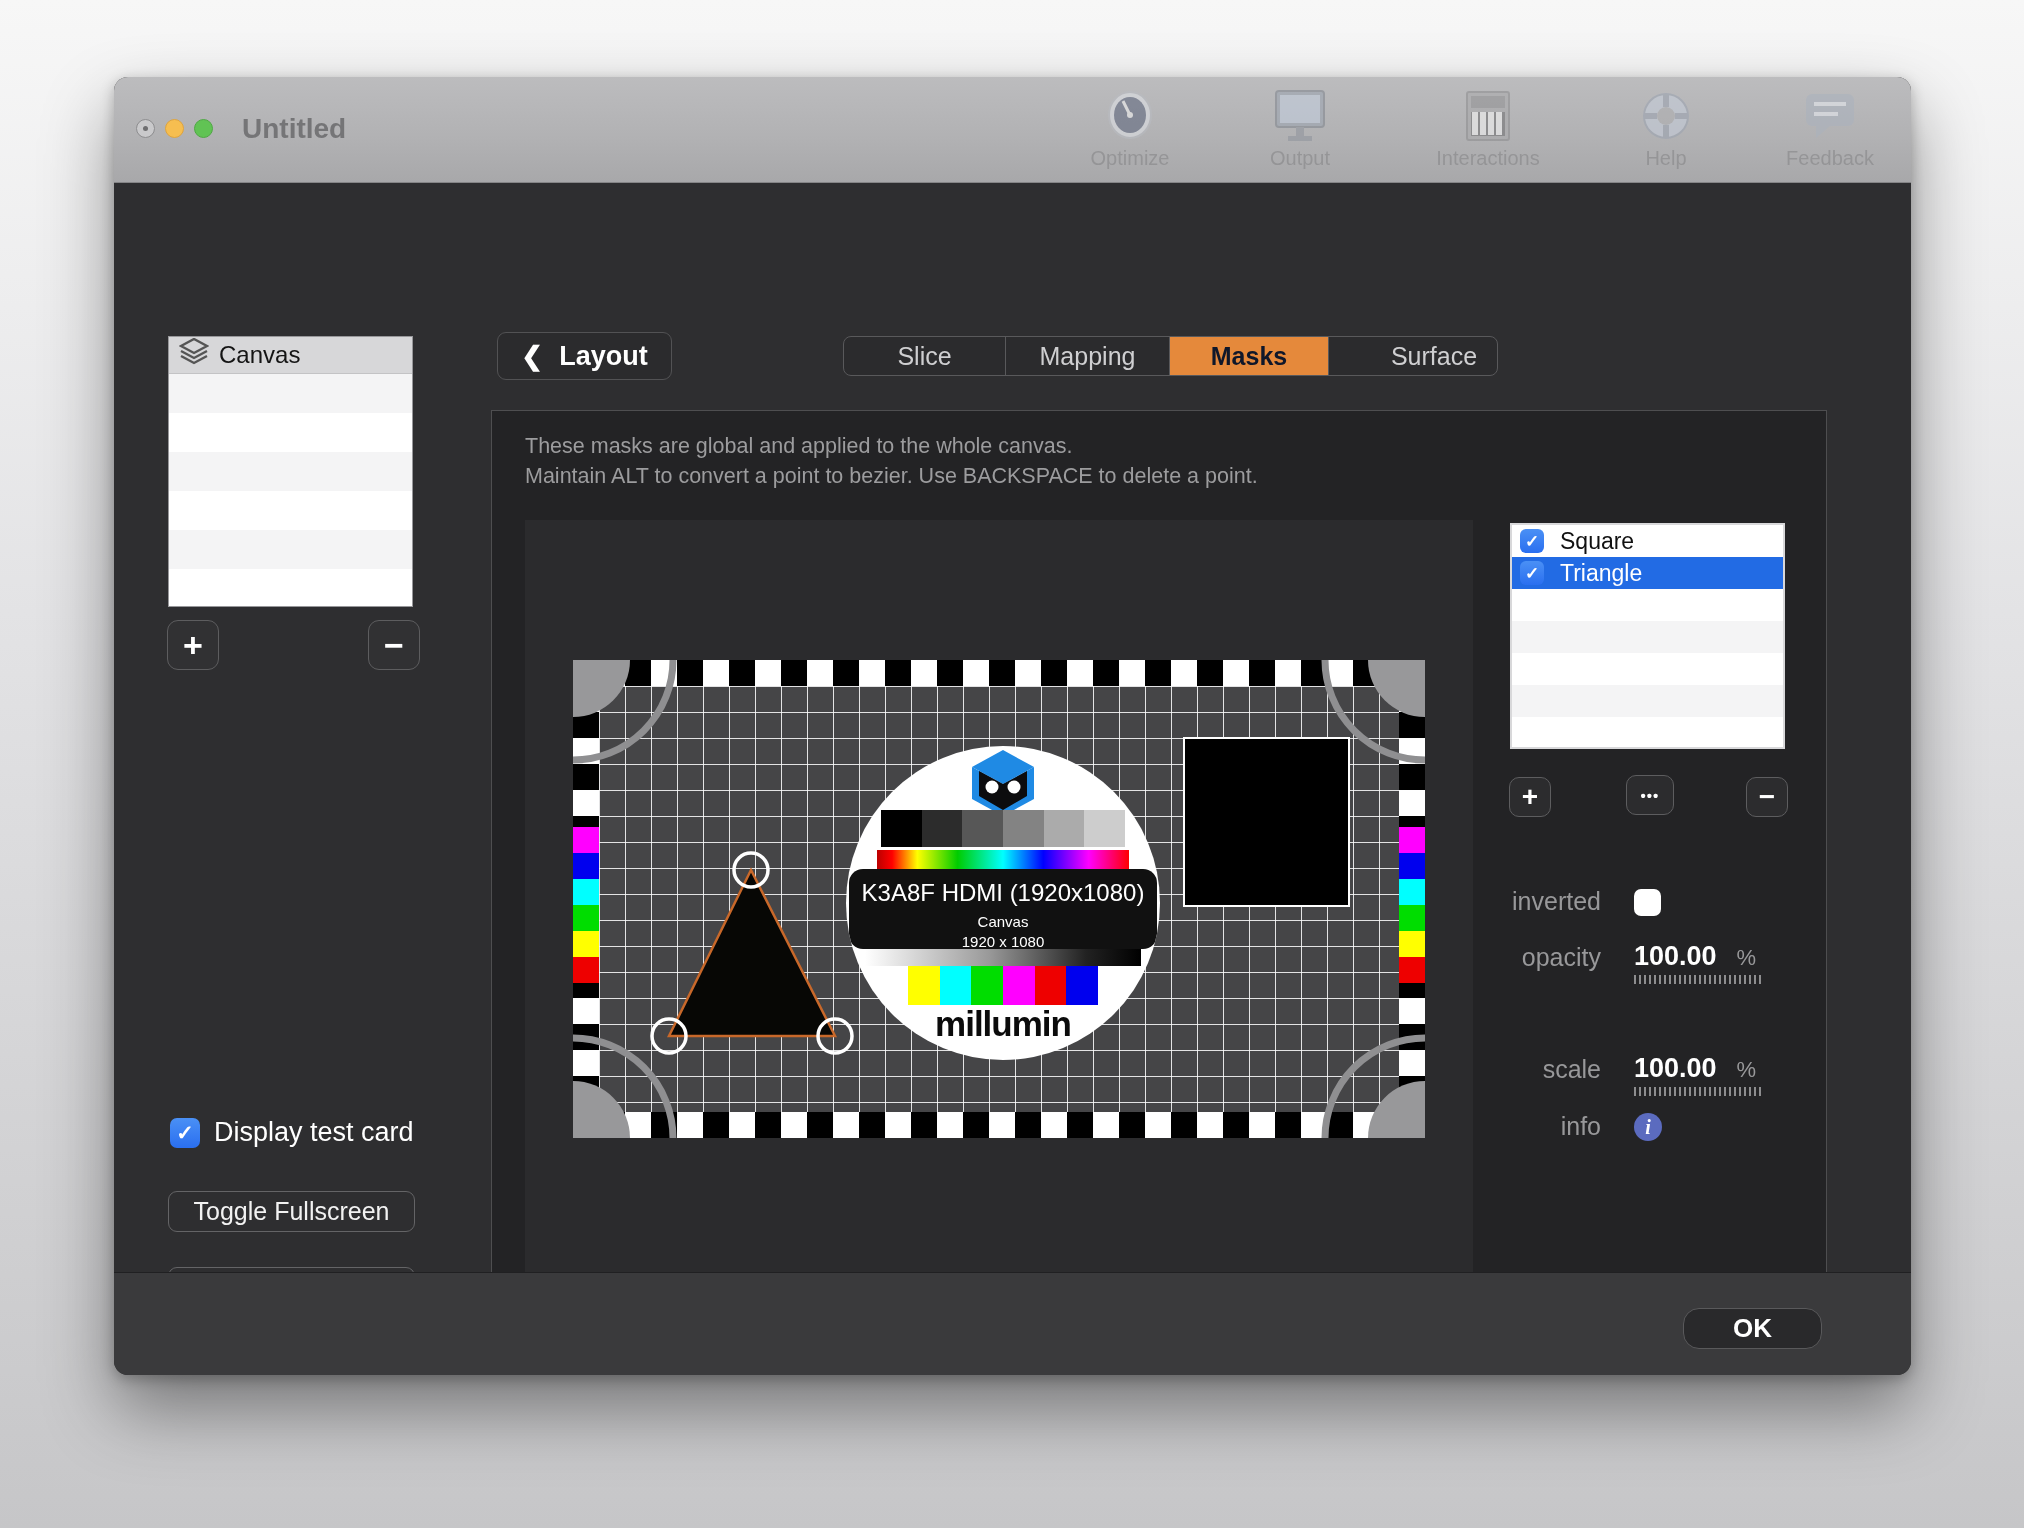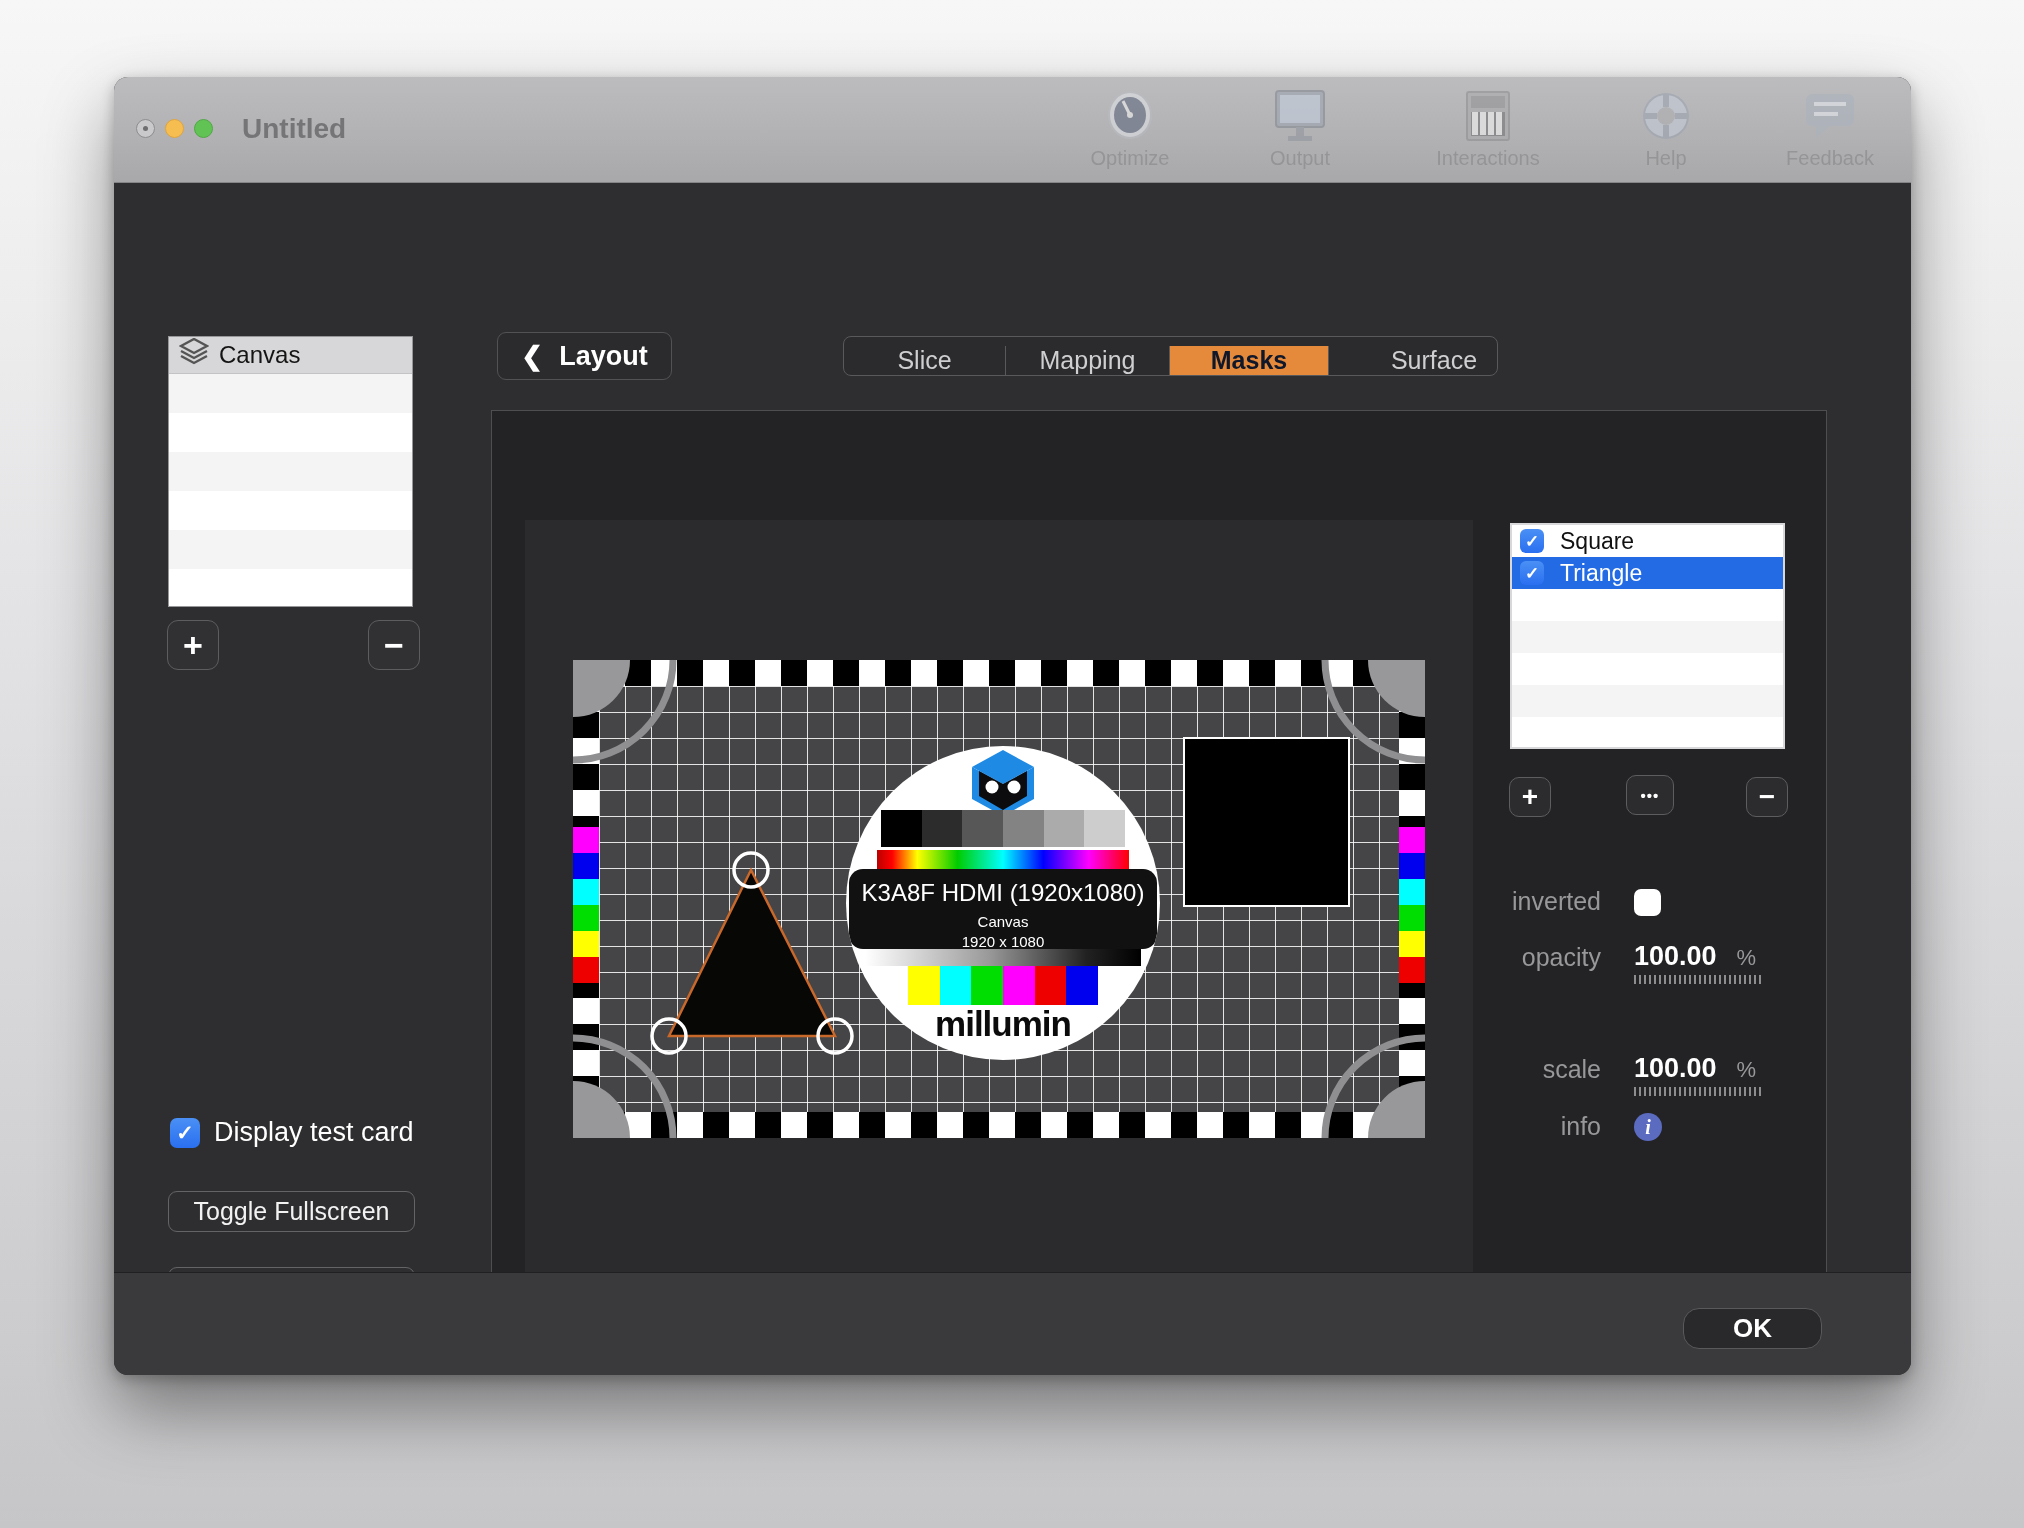--- a/index.html
+++ b/index.html
@@ -75,21 +75,21 @@
   
   .back-btn {
     position:absolute; left:383px; top:149px; width:175px; height:48px;
     background:#2b2b2d; border:1.5px solid #525254; border-radius:9px;
     display:flex; align-items:center; justify-content:center; gap:16px;
     color:#fff; font-size:27px; font-weight:bold;
   }
   .back-btn .chev { font-size:26px; font-weight:bold; }
   .seg {
     position:absolute; left:729px; top:153px; height:40px; display:flex;
-    border:1px solid #59595b; border-radius:8px; overflow:hidden; background:#2b2b2d;align-items:flex-end;
+    border:1px solid #59595b; border-radius:8px; overflow:hidden; background:#2b2b2d;
   }
   .seg-item {
     display:flex; align-items:center; justify-content:center;
     color:#cfcfd1; font-size:25px; border-right:1px solid #59595b;
   }
   .seg-item:last-child { border-right:none;padding-left:42px; }
   .seg-item.active { background:#e5893b; color:#0f172a; font-weight:bold; }
   
   .panel {
     position:absolute; left:377px; top:227px; width:1336px; height:897px;
@@ -270,20 +270,24 @@
       <span>Layout</span>
     </div>
     <div class="seg">
       <div class="seg-item" style="width:162px;">Slice</div>
       <div class="seg-item" style="width:164px;">Mapping</div>
       <div class="seg-item active" style="width:159px;">Masks</div>
       <div class="seg-item" style="width:168px;">Surface</div>
     </div>
 
     <div class="panel">
+      <div class="instructions">
+        <div>These masks are global and applied to the whole canvas.</div>
+        <div>Maintain ALT to convert a point to bezier. Use BACKSPACE to delete a point.</div>
+      </div>
 
       <div class="preview">
         <div class="testcard">
           <div class="tc-grid"></div>
           <div class="tc-edge top"></div>
           <div class="tc-edge bottom"></div>
           <div class="tc-edge left"></div>
           <div class="tc-edge right"></div>
           <div class="tc-colors lc">
             <span style="background:#f0f"></span>

